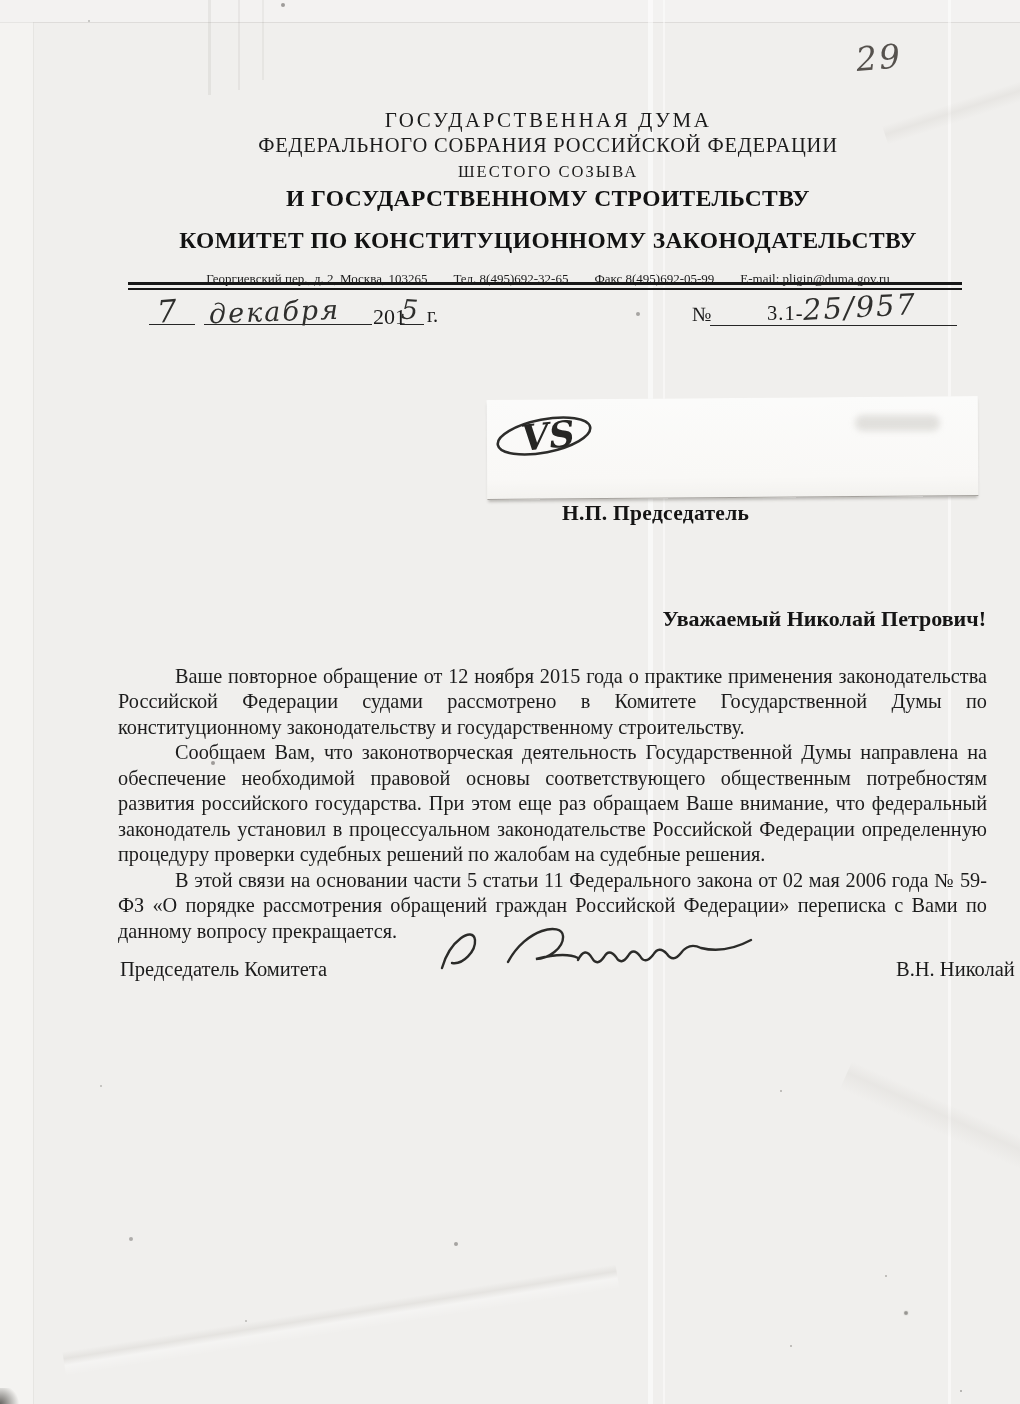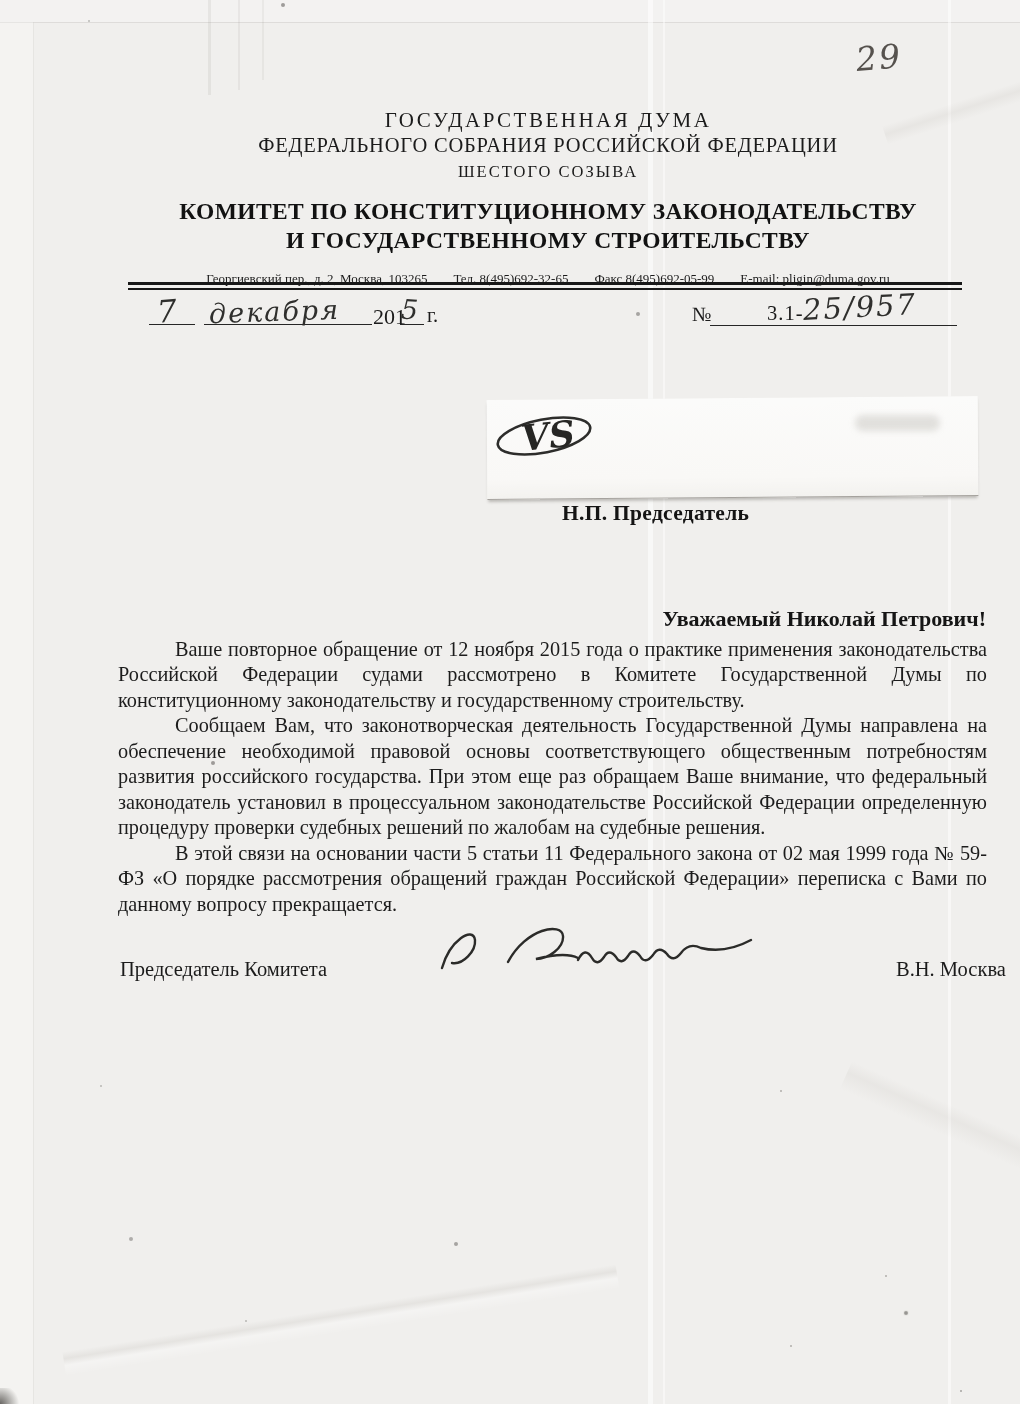--- a/index.html
+++ b/index.html
@@ -68,21 +68,21 @@
     border-bottom:1px solid rgba(95,90,82,.55);
     box-shadow:0 3px 3px -1px rgba(70,65,58,.30);
     transform:rotate(-.45deg);}
   .strip-smudge{position:absolute;left:855px;top:415px;width:85px;height:16px;
     background:rgba(150,146,140,.25);filter:blur(3px);border-radius:8px;}
   .monogram{position:absolute;left:492px;top:406px;width:104px;height:60px;}
   .monogram text{font-family:"DejaVu Serif","Liberation Serif",serif;font-style:italic;font-weight:bold;fill:#262624;}
   
   .recipient{position:absolute;left:562px;top:501px;font-weight:bold;font-size:21.5px;letter-spacing:.3px;color:#141414;}
   .salutation{position:absolute;left:118px;top:590px;width:868px;text-align:right;font-weight:bold;font-size:22px;color:#151515;margin-top:16px;}
-  .body-text{position:absolute;left:118px;top:637px;width:869px;font-size:20.3px;line-height:25.45px;text-align:justify;color:#1c1c1c;}
+  .body-text{position:absolute;left:118px;top:664px;width:869px;font-size:20.3px;line-height:25.45px;text-align:justify;color:#1c1c1c;}
   .body-text p{margin:0;text-indent:57px;}
   .signoff-title{position:absolute;left:120px;top:958px;font-size:20.5px;}
   .signoff-name{position:absolute;left:896px;top:958px;font-size:20.5px;}
   .signature{position:absolute;left:428px;top:920px;width:340px;height:64px;}
   .signature path{fill:none;stroke:#2b2b29;stroke-width:2.4;stroke-linecap:round;}
 </style>
 </head>
 <body>
 
 <div class="page">
@@ -100,22 +100,22 @@
   <div class="crease c3"></div>
   <div class="corner-shadow"></div>
   <div class="specks"></div>
 
   <div class="corner-num hw">29</div>
 
   <div class="letterhead">
     <div class="org1">ГОСУДАРСТВЕННАЯ  ДУМА</div>
     <div class="org2">ФЕДЕРАЛЬНОГО СОБРАНИЯ РОССИЙСКОЙ ФЕДЕРАЦИИ</div>
     <div class="org3">ШЕСТОГО  СОЗЫВА</div>
+    <div class="committee" style="margin-top:0;">И ГОСУДАРСТВЕННОМУ СТРОИТЕЛЬСТВУ</div>
     <div class="committee">КОМИТЕТ ПО КОНСТИТУЦИОННОМУ ЗАКОНОДАТЕЛЬСТВУ</div>
-    <div class="committee" style="margin-top:0;">И ГОСУДАРСТВЕННОМУ СТРОИТЕЛЬСТВУ</div>
     <div class="contact-row">
       <span>Георгиевский пер., д. 2, Москва, 103265</span>
       <span>Тел. 8(495)692-32-65</span>
       <span>Факс 8(495)692-05-99</span>
       <span>E-mail: pligin@duma.gov.ru</span>
     </div>
   </div>
   <div class="rule-double"></div>
 
   <div class="u da"></div>
@@ -138,24 +138,24 @@
     <text x="29" y="43" font-size="36" transform="rotate(-6 50 30)">VS</text>
   </svg>
 
   <div class="recipient">Н.П. Председатель</div>
 
   <div class="salutation">Уважаемый Николай Петрович!</div>
 
   <div class="body-text">
     <p>Ваше повторное обращение от 12 ноября 2015 года о практике применения законодательства Российской Федерации судами рассмотрено в Комитете Государственной Думы по конституционному законодательству и государственному строительству.</p>
     <p>Сообщаем Вам, что законотворческая деятельность Государственной Думы направлена на обеспечение необходимой правовой основы соответствующего общественным потребностям развития российского государства. При этом еще раз обращаем Ваше внимание, что федеральный законодатель установил в процессуальном законодательстве Российской Федерации определенную процедуру проверки судебных решений по жалобам на судебные решения.</p>
-    <p>В этой связи на основании части 5 статьи 11 Федерального закона от 02 мая 1999 года № 59-ФЗ «О порядке рассмотрения обращений граждан Российской Федерации» переписка с Вами по данному вопросу прекращается.</p>
+    <p>В этой связи на основании части 5 статьи 11 Федерального закона от 02 мая 2006 года № 59-ФЗ «О порядке рассмотрения обращений граждан Российской Федерации» переписка с Вами по данному вопросу прекращается.</p>
   </div>
 
   <div class="signoff-title">Председатель Комитета</div>
   <svg class="signature" viewBox="0 0 340 64">
     <path d="M14 48 C 22 20, 45 6, 47 20 C 48 31, 35 45, 24 43"></path>
     <path d="M80 42 C 98 8, 134 2, 135 16 C 136 28, 120 39, 108 39 C 124 35, 140 33, 150 38"></path>
     <path d="M150 40 q7 -14 14 -2 q5 9 12 -1 q5 -9 12 0 q5 9 12 -1 q5 -9 12 0 q5 9 13 -1 q6 -10 14 -1 q6 9 14 -1 q8 -11 20 -5 q24 6 50 -8"></path>
   </svg>
-  <div class="signoff-name">В.Н. Москва</div>
+  <div class="signoff-name">В.Н. Николай</div>
 
 </div>
 
 </body></html>

